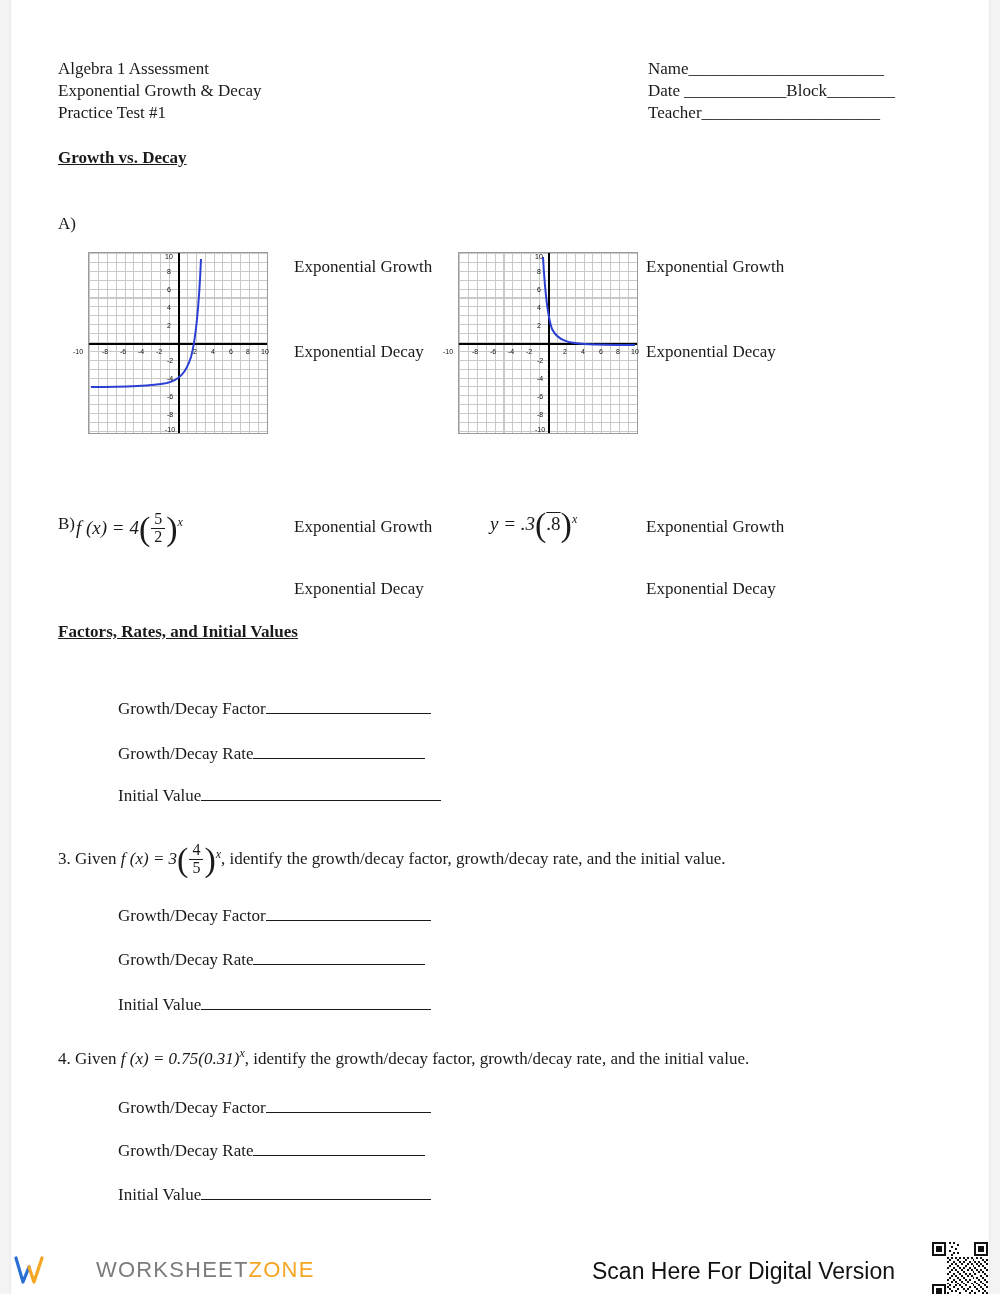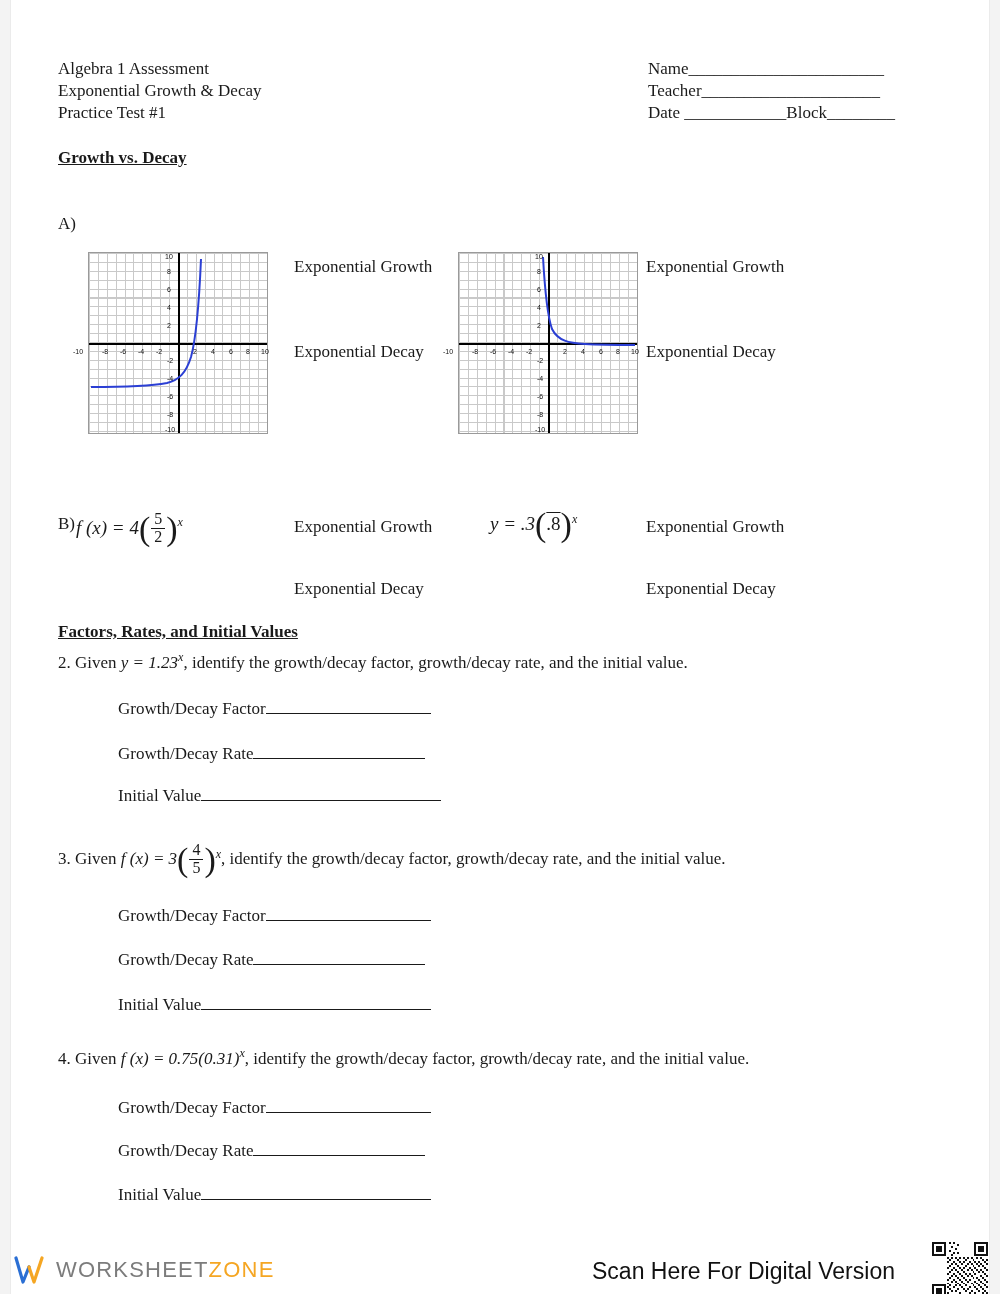--- a/index.html
+++ b/index.html
@@ -202,20 +202,21 @@
     display: flex;
     align-items: center;
     gap: 8px;
   }
   .logo-mark { width: 34px; height: 30px; }
   .logo-text {
     font-family: "Liberation Sans", sans-serif;
     font-size: 22px;
     letter-spacing: 1.2px;
     color: #7c7c7c;
+    margin-left: 40px;
   }
   .logo-text .zone { color: #f5a623; }
   .qr {
     position: absolute;
     left: 932px;
     top: 1242px;
     width: 56px;
     height: 56px;
   }
 </style>
@@ -227,22 +228,22 @@
   <div class="edge-right"></div>
 
   <div class="header">
     <div>Algebra 1 Assessment</div>
     <div>Exponential Growth &amp; Decay</div>
     <div>Practice Test #1</div>
   </div>
 
   <div class="header-right">
     <div>Name_______________________</div>
+    <div>Date ____________Block________</div>
     <div>Teacher_____________________</div>
-    <div>Date ____________Block________</div>
   </div>
 
   <div class="section-title" id="sec1">Growth vs. Decay</div>
   <div class="q" id="qA">A)</div>
 
   <div class="graph" id="graph1">
     <div class="axis-x"></div>
     <div class="axis-y"></div>
     <svg class="curve" viewBox="0 0 178 180" preserveAspectRatio="none">
       <path d="M 2,134 C 40,134 62,133 78,130 C 90,127 97,120 102,104 C 107,86 110,52 112,6" fill="none" stroke="#2b3fd4" stroke-width="2"></path>
@@ -315,24 +316,20 @@
     <span>y = .3</span><span class="paren">(</span><span class="ovl" style="font-style:normal;">.8</span><span class="paren">)</span><span class="sup">x</span>
   </div>
 
   <div class="opt" id="b1-growth">Exponential Growth</div>
   <div class="opt" id="b1-decay">Exponential Decay</div>
   <div class="opt" id="b2-growth">Exponential Growth</div>
   <div class="opt" id="b2-decay">Exponential Decay</div>
 
   <div class="section-title" id="sec2">Factors, Rates, and Initial Values</div>
 
-  <div class="qline" id="q2">
-    <span>2. Given</span>
-    <span style="font-style:italic;">y = 1.23</span><span class="sup">x</span><span>, identify the growth/decay factor, growth/decay rate, and the initial value.</span>
-  </div>
   <div class="blankline" style="left:118px; top:699px;">
     <span class="lbl">Growth/Decay Factor</span><span class="line" style="width:165px;"></span>
   </div>
   <div class="blankline" style="left:118px; top:744px;">
     <span class="lbl">Growth/Decay Rate</span><span class="line" style="width:172px;"></span>
   </div>
   <div class="blankline" style="left:118px; top:786px;">
     <span class="lbl">Initial Value</span><span class="line" style="width:240px;"></span>
   </div>
 

